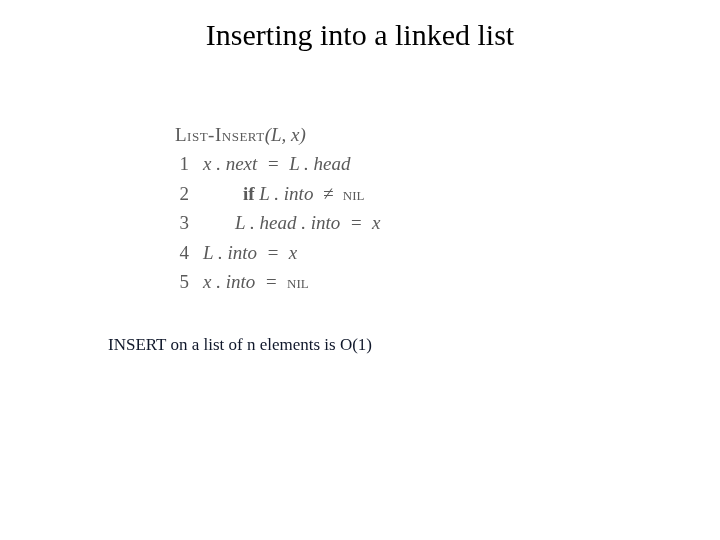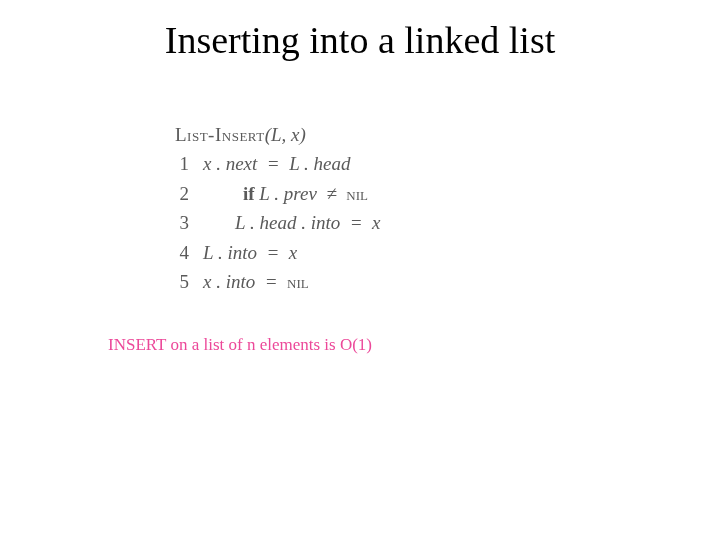--- a/index.html
+++ b/index.html
@@ -15,21 +15,21 @@
     position: relative;
     width: 720px;
     height: 540px;
   }
   .title {
     position: absolute;
     top: 18px;
     left: 0;
     width: 100%;
     text-align: center;
-    font-size: 38px;
+    font-size: 30px;
     font-weight: 400;
   }
   .algo {
     position: absolute;
     top: 120px;
     left: 175px;
     font-size: 19px;
     line-height: 1.55;
     color: #5a5a5a;
     font-family: "Times New Roman", Times, serif;
@@ -64,42 +64,42 @@
   .it { font-style: italic; }
   .nil { font-variant: small-caps; font-style: normal; }
   .indent1 { padding-left: 0; font-family: Liberation Serif, serif; }
   .indent2 { padding-left: 32px; }
   .footnote {
     position: absolute;
     top: 335px;
     left: 108px;
     font-size: 17px;
     font-family: "Times New Roman", Times, serif;
-    color: #ec4899;
+    color: #0f172a;
   }
 </style>
 </head>
 <body>
 
 <div class="slide">
 
   <div class="title">Inserting into a linked list</div>
 
   <div class="algo">
     <div class="header">
       <span class="sc">List-Insert</span><span class="args">(L, x)</span>
     </div>
     <div class="lines">
       <div class="line">
         <span class="ln">1</span>
         <span class="code indent1"><span class="it">x . next  =  L . head</span></span>
       </div>
       <div class="line">
         <span class="ln">2</span>
-        <span class="code indent1"><span class="kw">if</span><span class="it"> L . prev  ≠  </span><span class="nil">nil</span></span>
+        <span class="code indent1"><span class="kw">if</span><span class="it"> L . into  ≠  </span><span class="nil">nil</span></span>
       </div>
       <div class="line">
         <span class="ln">3</span>
         <span class="code indent2"><span class="it">L . head . into  =  x</span></span>
       </div>
       <div class="line">
         <span class="ln">4</span>
         <span class="code indent1"><span class="it">L . into  =  x</span></span>
       </div>
       <div class="line">

